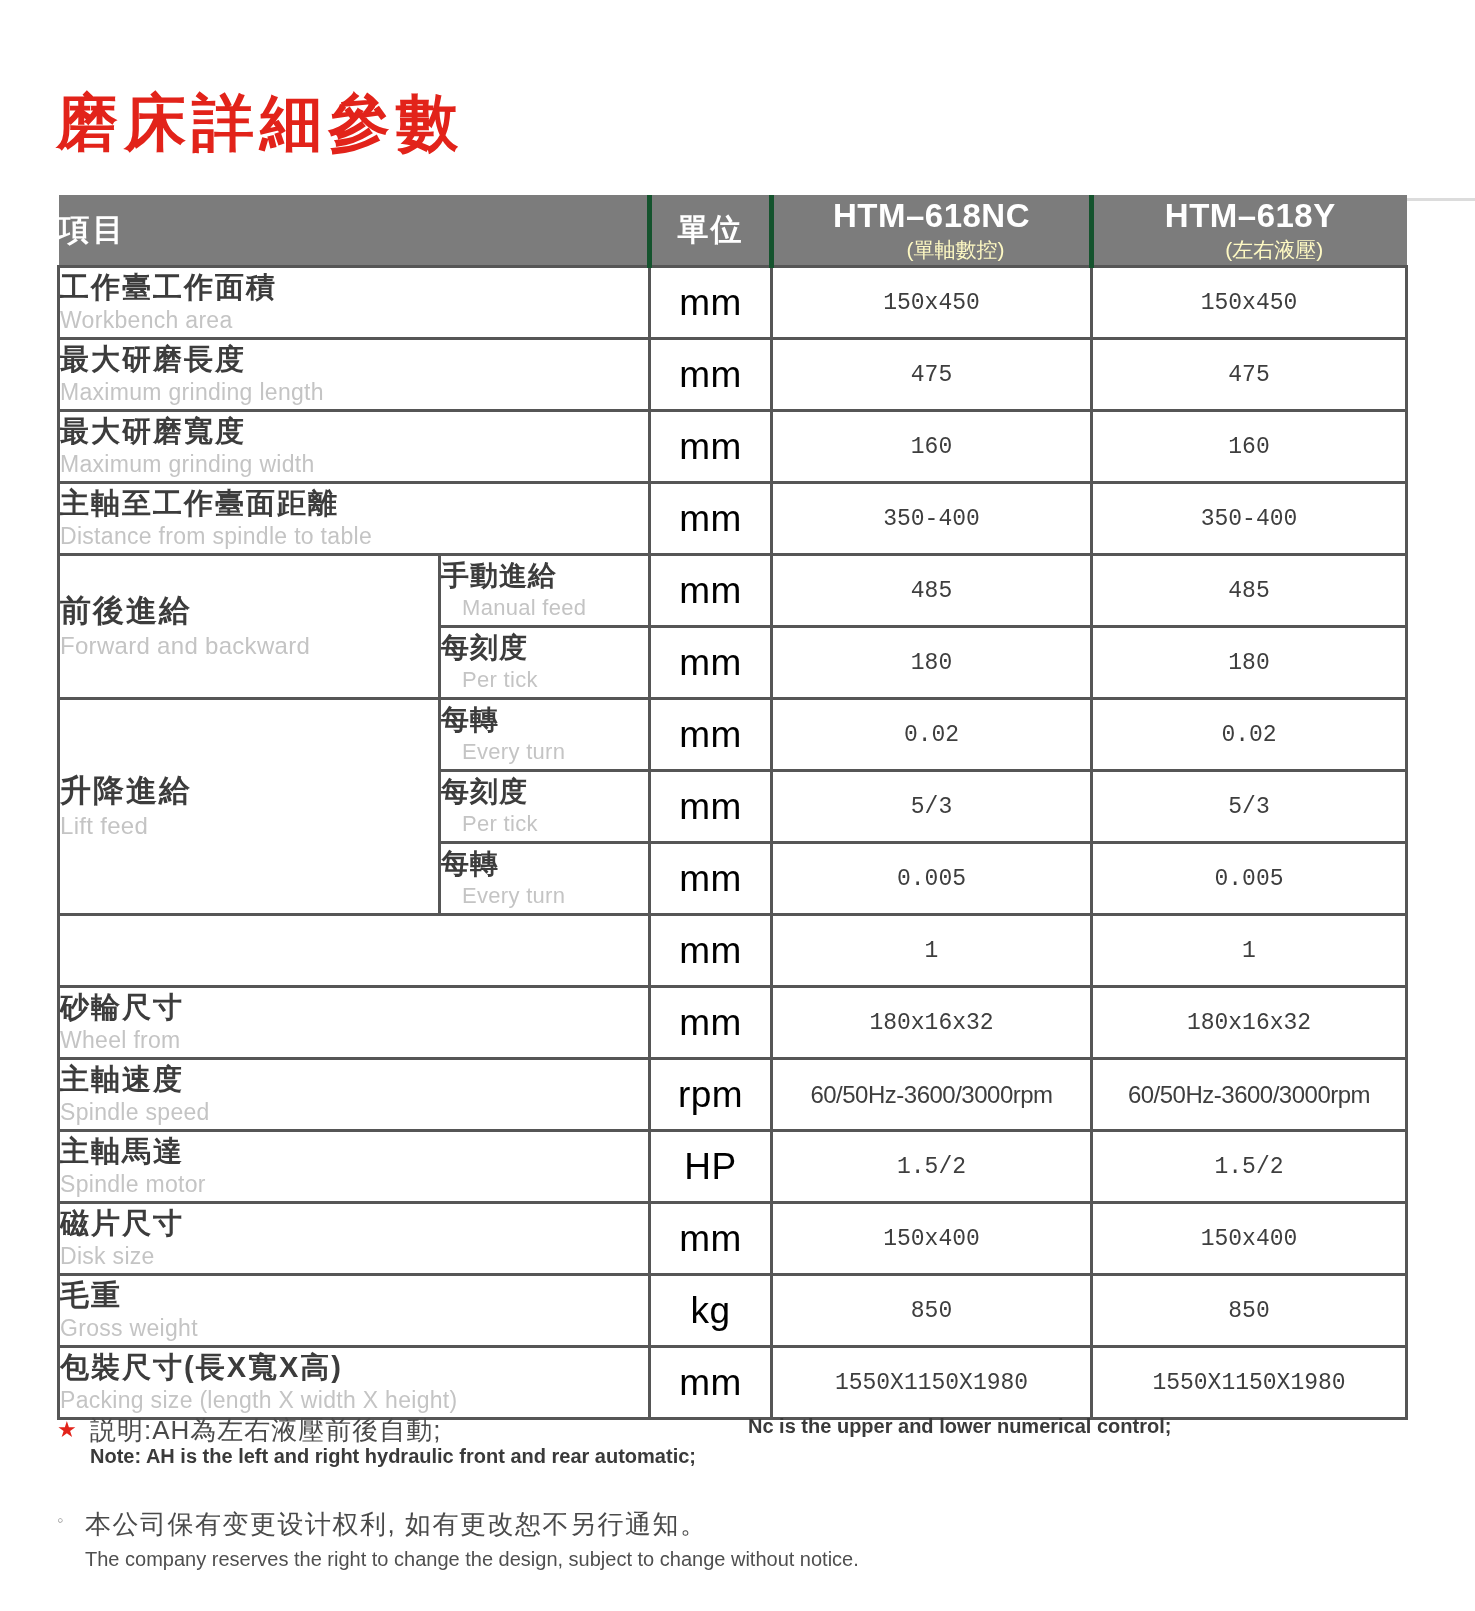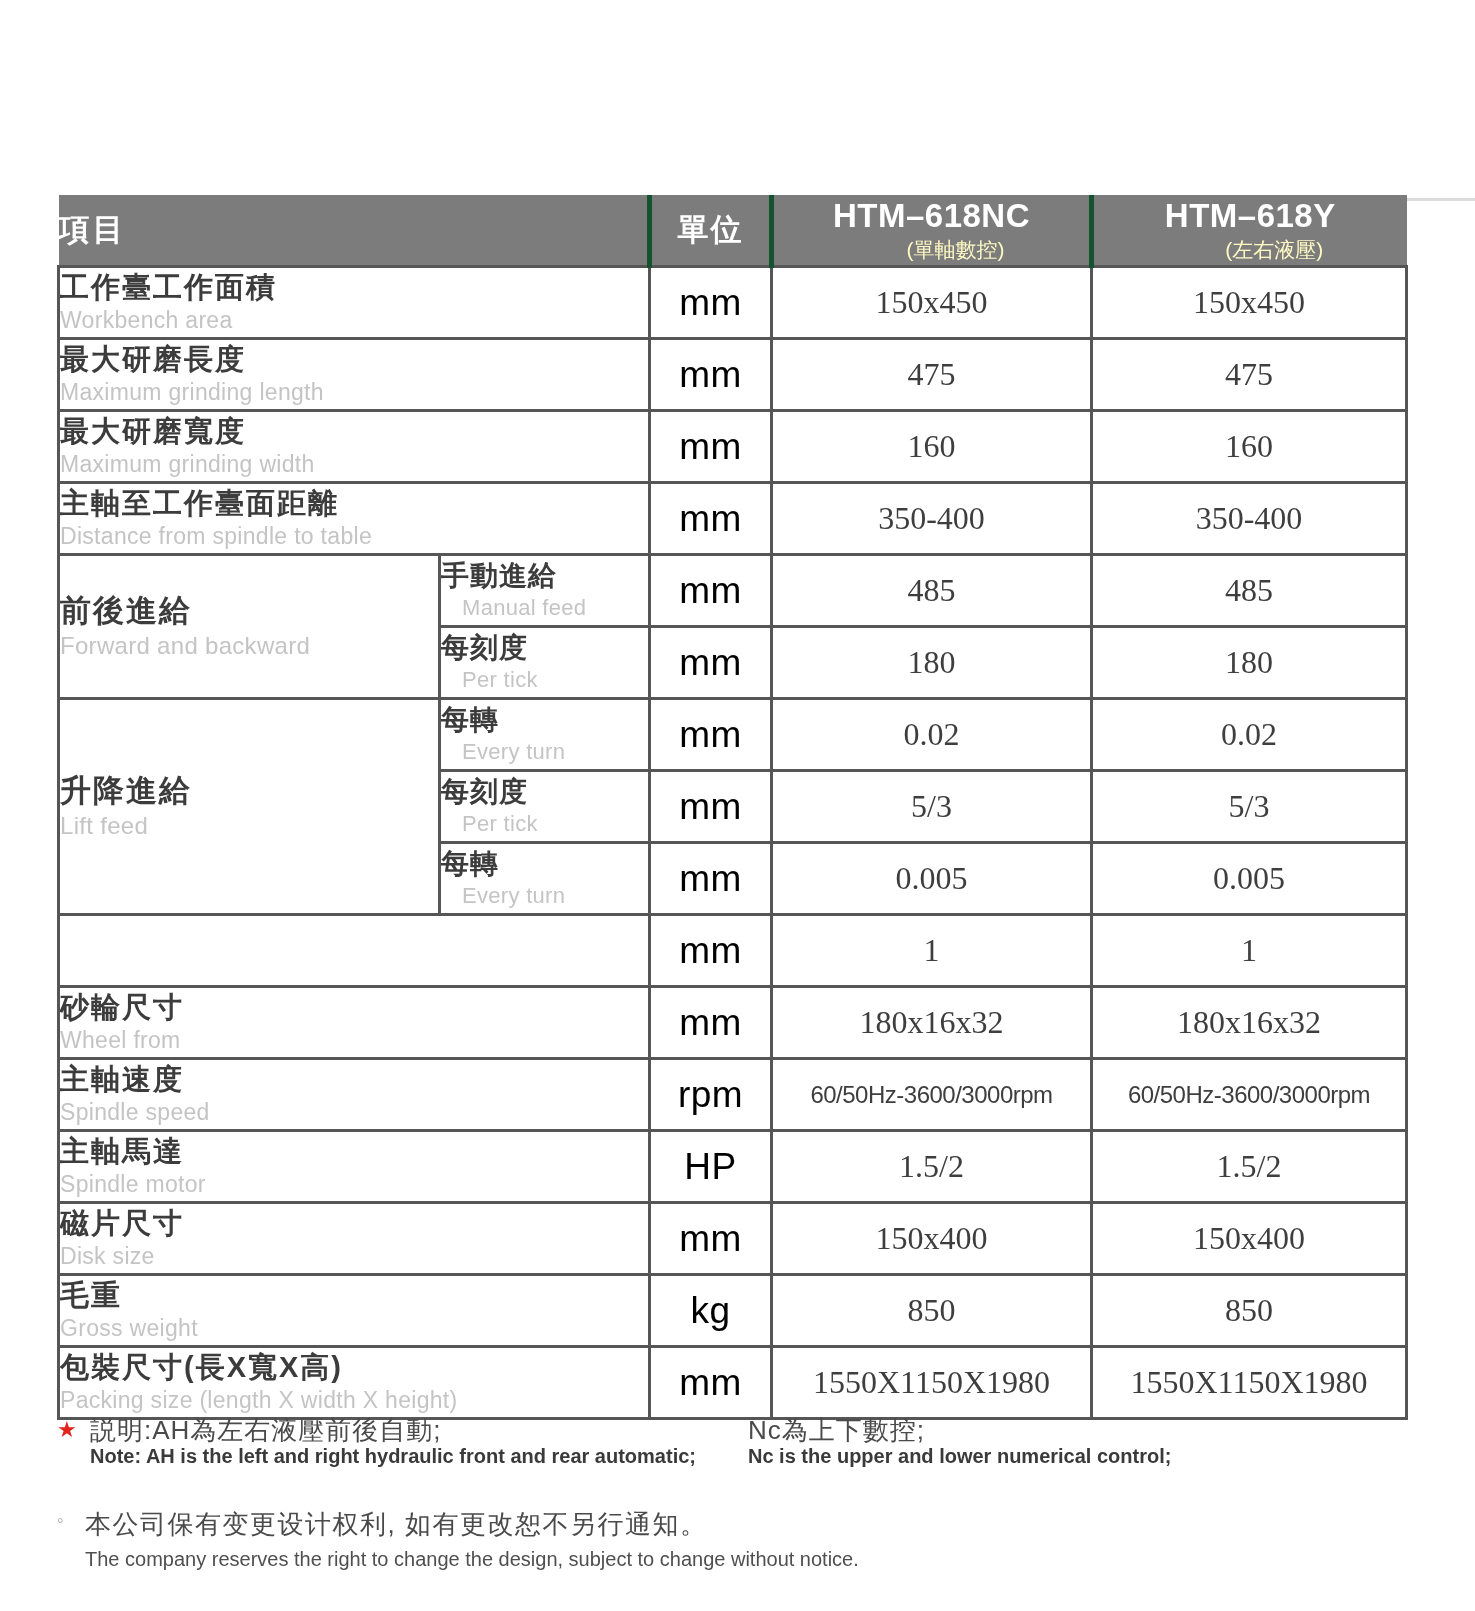--- a/index.html
+++ b/index.html
@@ -54,21 +54,21 @@
   .cell-subitem { padding: 4px 8px 4px 22px; }
 
   .zh { font-size: 29px; font-weight: 600; color: #3c3c3c; letter-spacing: 2px; line-height: 1.15; }
   .en { font-size: 23px; font-weight: 400; color: #c4c4c4; letter-spacing: 0.3px; line-height: 1.15; margin-top: 3px; }
   .cell-group .zh { font-size: 31px; }
   .cell-group .en { font-size: 24px; }
   .cell-subitem .zh { font-size: 28px; letter-spacing: 1px; }
   .cell-subitem .en { font-size: 22px; padding-left: 21px; }
 
   .cell-unit { text-align: center; font-size: 37px; color: #000000; letter-spacing: 0.5px; }
-  .cell-val  { text-align: center; font-family: Liberation Serif, serif; font-size: 32px; color: #3e3e3e; }
+  .cell-val  { text-align: center; font-family: Liberation Mono, monospace; font-size: 23px; color: #3e3e3e; }
   .cell-val.small { font-family: "Liberation Sans", sans-serif; font-size: 24px; letter-spacing: -0.5px; }
 
   .notes1 {
     position: absolute; left: 57px; top: 1415px; width: 1360px;
     display: flex; align-items: flex-start;
   }
   .note-col1 { width: 691px; }
   .note-col2 { flex: 1; }
   .note-zh-row { display: flex; align-items: flex-start; }
   .star { color: #e2231a; font-size: 22px; line-height: 30px; width: 33px; flex: 0 0 33px; }
@@ -80,20 +80,21 @@
   .note3-zh-row { display: flex; align-items: flex-start; }
   .bullet { color: #9a9a9a; font-size: 18px; line-height: 24px; width: 28px; flex: 0 0 28px; }
   .note3-zh { font-size: 26px; color: #4a4a4a; letter-spacing: 1.5px; line-height: 32px; }
   .note3-en { font-size: 20px; font-weight: 400; color: #4f4f4f; margin-left: 28px; margin-top: 8px; }
 </style>
 </head>
 <body>
 
 <div class="page">
 
+  <div class="page-title">磨床詳細參數</div>
   <div class="topline"></div>
 
   <table class="spec-table">
     <colgroup>
       <col class="c-main">
         <col class="c-sub">
         <col class="c-unit">
         <col class="c-nc">
         <col class="c-y">
     </colgroup>
@@ -266,23 +267,20 @@
 
   <div class="notes1">
     <div class="note-col1">
       <div class="note-zh-row">
         <span class="star">★</span>
         <span class="note-zh">説明:AH為左右液壓前後自動;</span>
       </div>
       <div class="note-en">Note: AH is the left and right hydraulic front and rear automatic;</div>
     </div>
     <div class="note-col2">
-      <div class="note-zh-row">
-        <span class="note-zh">Nc為上下數控;</span>
-      </div>
       <div class="note-en">Nc is the upper and lower numerical control;</div>
     </div>
   </div>
 
   <div class="note3">
     <div class="note3-zh-row">
       <span class="bullet">◦</span>
       <span class="note3-zh">本公司保有变更设计权利, 如有更改恕不另行通知。</span>
     </div>
     <div class="note3-en">The company reserves the right to change the design, subject to change without notice.</div>

